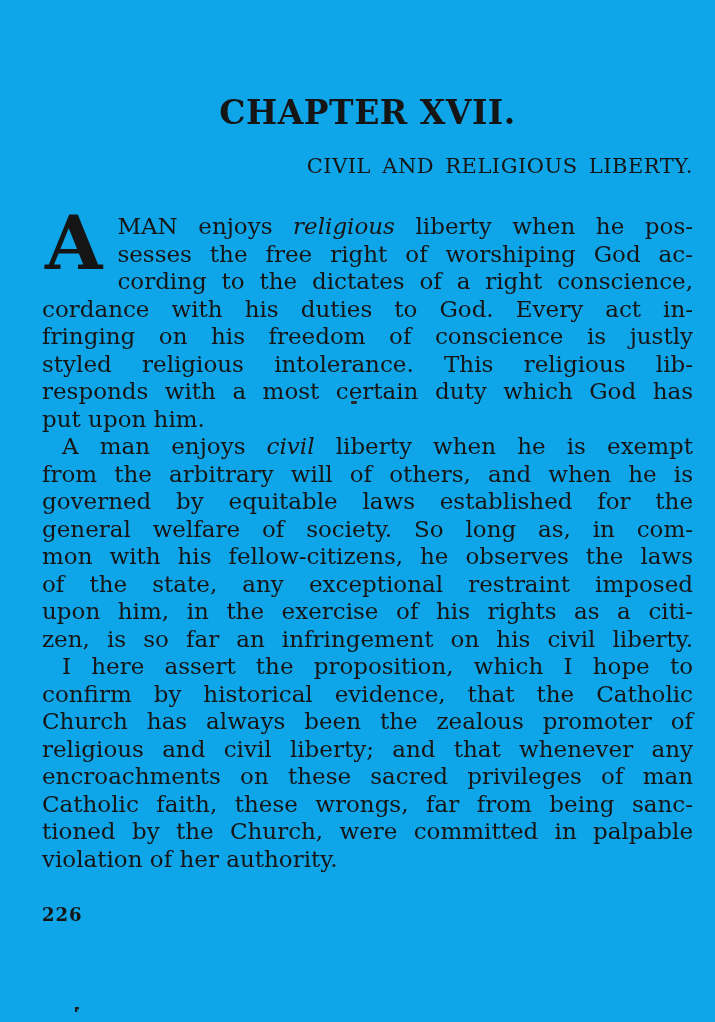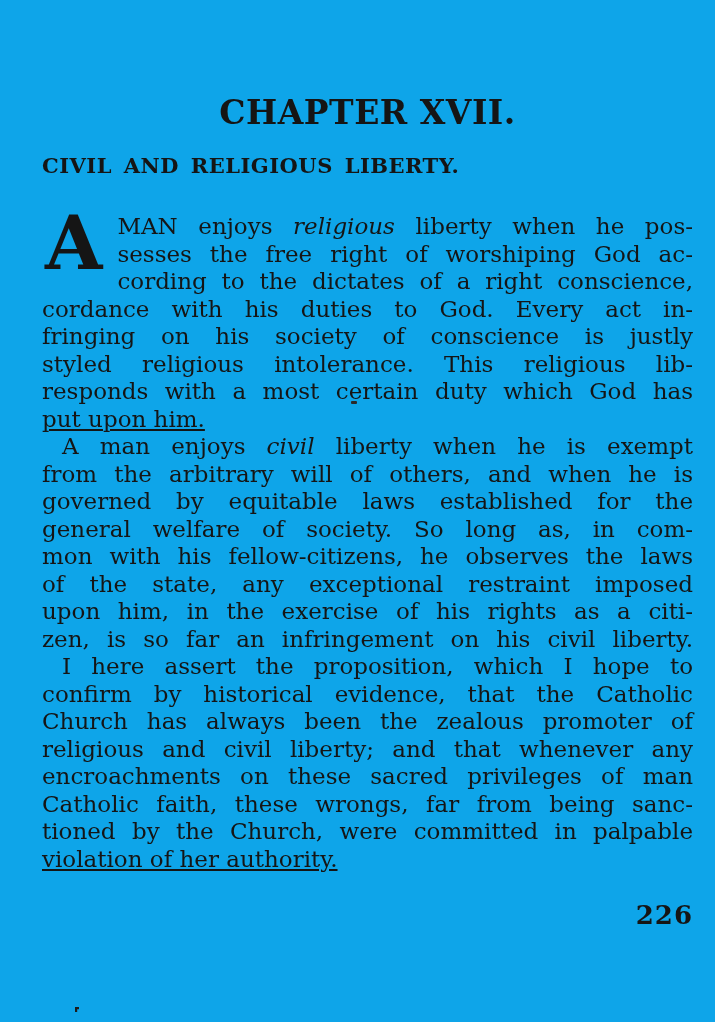--- a/index.html
+++ b/index.html
@@ -25,24 +25,24 @@
     padding: 0;
     text-align: center;
     font-size: 33px;
     line-height: 36px;
     font-weight: 700;
     letter-spacing: 0.5px;
   }
   .section {
     margin: 22px 0 0 0;
     padding: 0;
-    text-align: left;
+    text-align: right;
     font-size: 21px;
     line-height: 26px;
-    font-weight: 700;
+    font-weight: 400;
     letter-spacing: 0.5px;
     word-spacing: 4px;
   }
   .bodytext {
     margin-top: 34px;
     font-size: 23px;
     line-height: 27.5px;
   }
   .para {
     margin: 0;
@@ -52,40 +52,39 @@
     text-align: justify;
     text-align-last: justify;
     height: 27.5px;
     overflow: visible;
     white-space: nowrap;
     white-space: normal;
   }
   .line.last {
     text-align: left;
     text-align-last: left;
-    text-decoration: underline;
   }
   .line.indent {
     text-indent: 20px;
   }
   .line em {
     font-style: italic;
   }
   .dropcap {
     float: left;
     height: 80px;
     font-size: 74px;
     line-height: 60px;
     font-weight: 700;
     margin: 0 15px 0 3px;
   }
   .pagenum {
     margin-top: 27px;
-    text-align: right;
-    font-size: 26px;
+    text-align: left;
+    font-size: 18px;
     line-height: 30px;
     font-weight: 700;
     letter-spacing: 1px;
   }
   .speck {
     position: absolute;
     left: 75px;
     top: 1007px;
     width: 4px;
     height: 5px;
@@ -109,21 +108,21 @@
   <div class="content">
     <h1 class="chapter">CHAPTER XVII.</h1>
     <h2 class="section">CIVIL AND RELIGIOUS LIBERTY.</h2>
     <div class="bodytext">
         <div class="para">
           <span class="dropcap">A</span>
           <div class="line"><span>MAN enjoys </span><em>religious</em><span> liberty when he pos-</span></div>
           <div class="line"><span>sesses the free right of worshiping God ac-</span></div>
           <div class="line"><span>cording to the dictates of a right conscience,</span></div>
           <div class="line"><span>cordance with his duties to God. Every act in-</span></div>
-          <div class="line"><span>fringing on his society of conscience is justly</span></div>
+          <div class="line"><span>fringing on his freedom of conscience is justly</span></div>
           <div class="line"><span>styled religious intolerance. This religious lib-</span></div>
           <div class="line"><span>responds with a most certain duty which God has</span></div>
           <div class="line last"><span>put upon him.</span></div>
         </div>
         <div class="para">
           <div class="line indent"><span>A man enjoys </span><em>civil</em><span> liberty when he is exempt</span></div>
           <div class="line"><span>from the arbitrary will of others, and when he is</span></div>
           <div class="line"><span>governed by equitable laws established for the</span></div>
           <div class="line"><span>general welfare of society. So long as, in com-</span></div>
           <div class="line"><span>mon with his fellow-citizens, he observes the laws</span></div>

